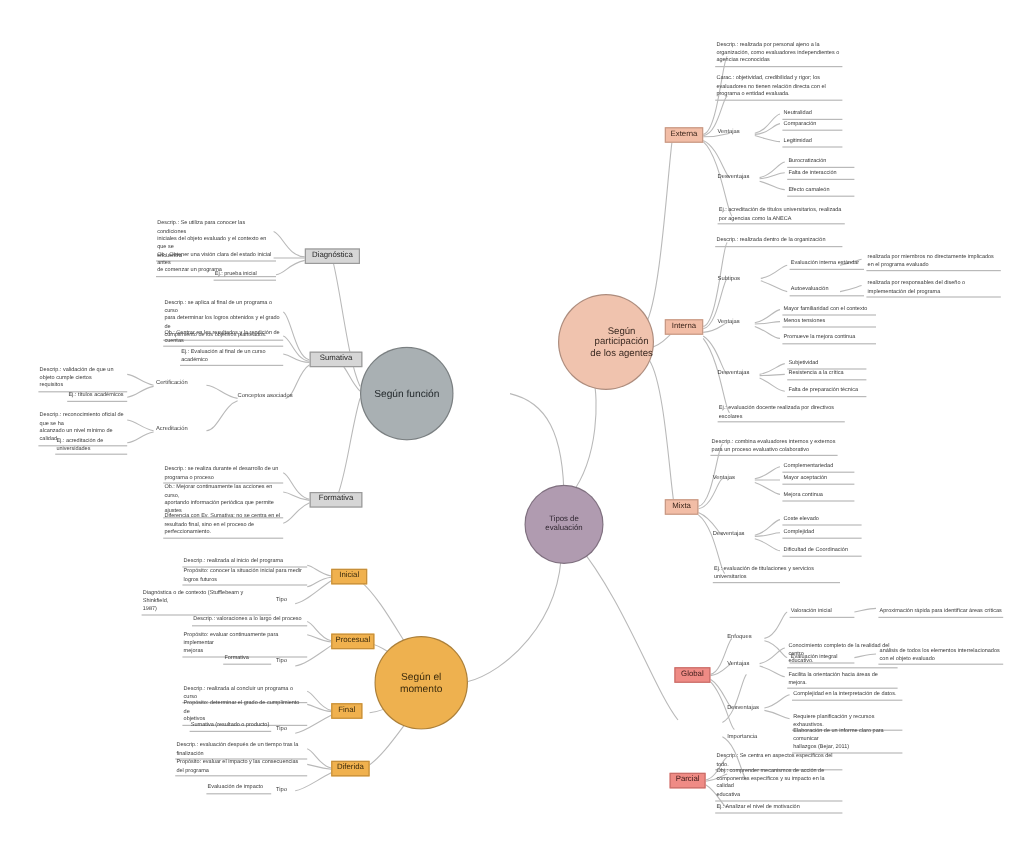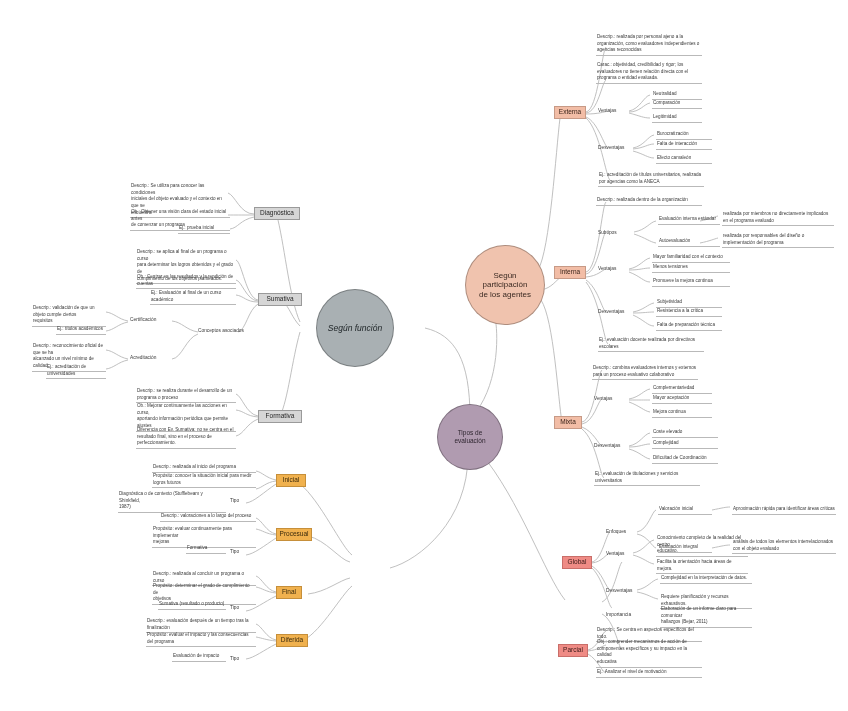--- a/index.html
+++ b/index.html
@@ -153,30 +153,34 @@
       <path d="M588 651 C598 650 602 646 606 645"></path>
       <path d="M588 654 C598 660 602 672 606 673"></path>
     </g>
   </svg>
 
   <div class="node circle c-center" style="left:437px;top:404px;width:66px;height:66px;">
     <span style="white-space:pre-line">Tipos de
 evaluación</span>
   </div>
 
-  <div class="node circle c-funcion" style="left:316px;top:289px;width:78px;height:78px;font-style:italic;">
+  <div class="node circle c-funcion" style="left:300px;top:289px;width:78px;height:78px;">
     <span style="white-space:pre-line">Según función</span>
   </div>
 
-  <div class="node circle c-participacion" style="left:465px;top:245px;width:80px;height:80px;">
+  <div class="node circle c-participacion" style="left:465px;top:245px;width:80px;height:80px;justify-content:flex-end;">
     <span style="white-space:pre-line">Según
 participación
 de los agentes</span>
   </div>
 
+  <div class="node circle c-momento" style="left:312px;top:530px;width:78px;height:78px;">
+    <span style="white-space:pre-line">Según el
+momento</span>
+  </div>
 
 
   <div class="node pill p-gray" style="left:254px;top:207px;width:46px;height:13px;">
     <span>Diagnóstica</span>
   </div>
   <div class="leaf ul" style="left:130px;top:183px;width:100px;">Descrip.: Se utiliza para conocer las condiciones
 iniciales del objeto evaluado y el contexto en que se
 encuentra</div>
   <div class="leaf ul" style="left:130px;top:209px;width:100px;">Ob.: Obtener una visión clara del estado inicial antes
 de comenzar un programa</div>

